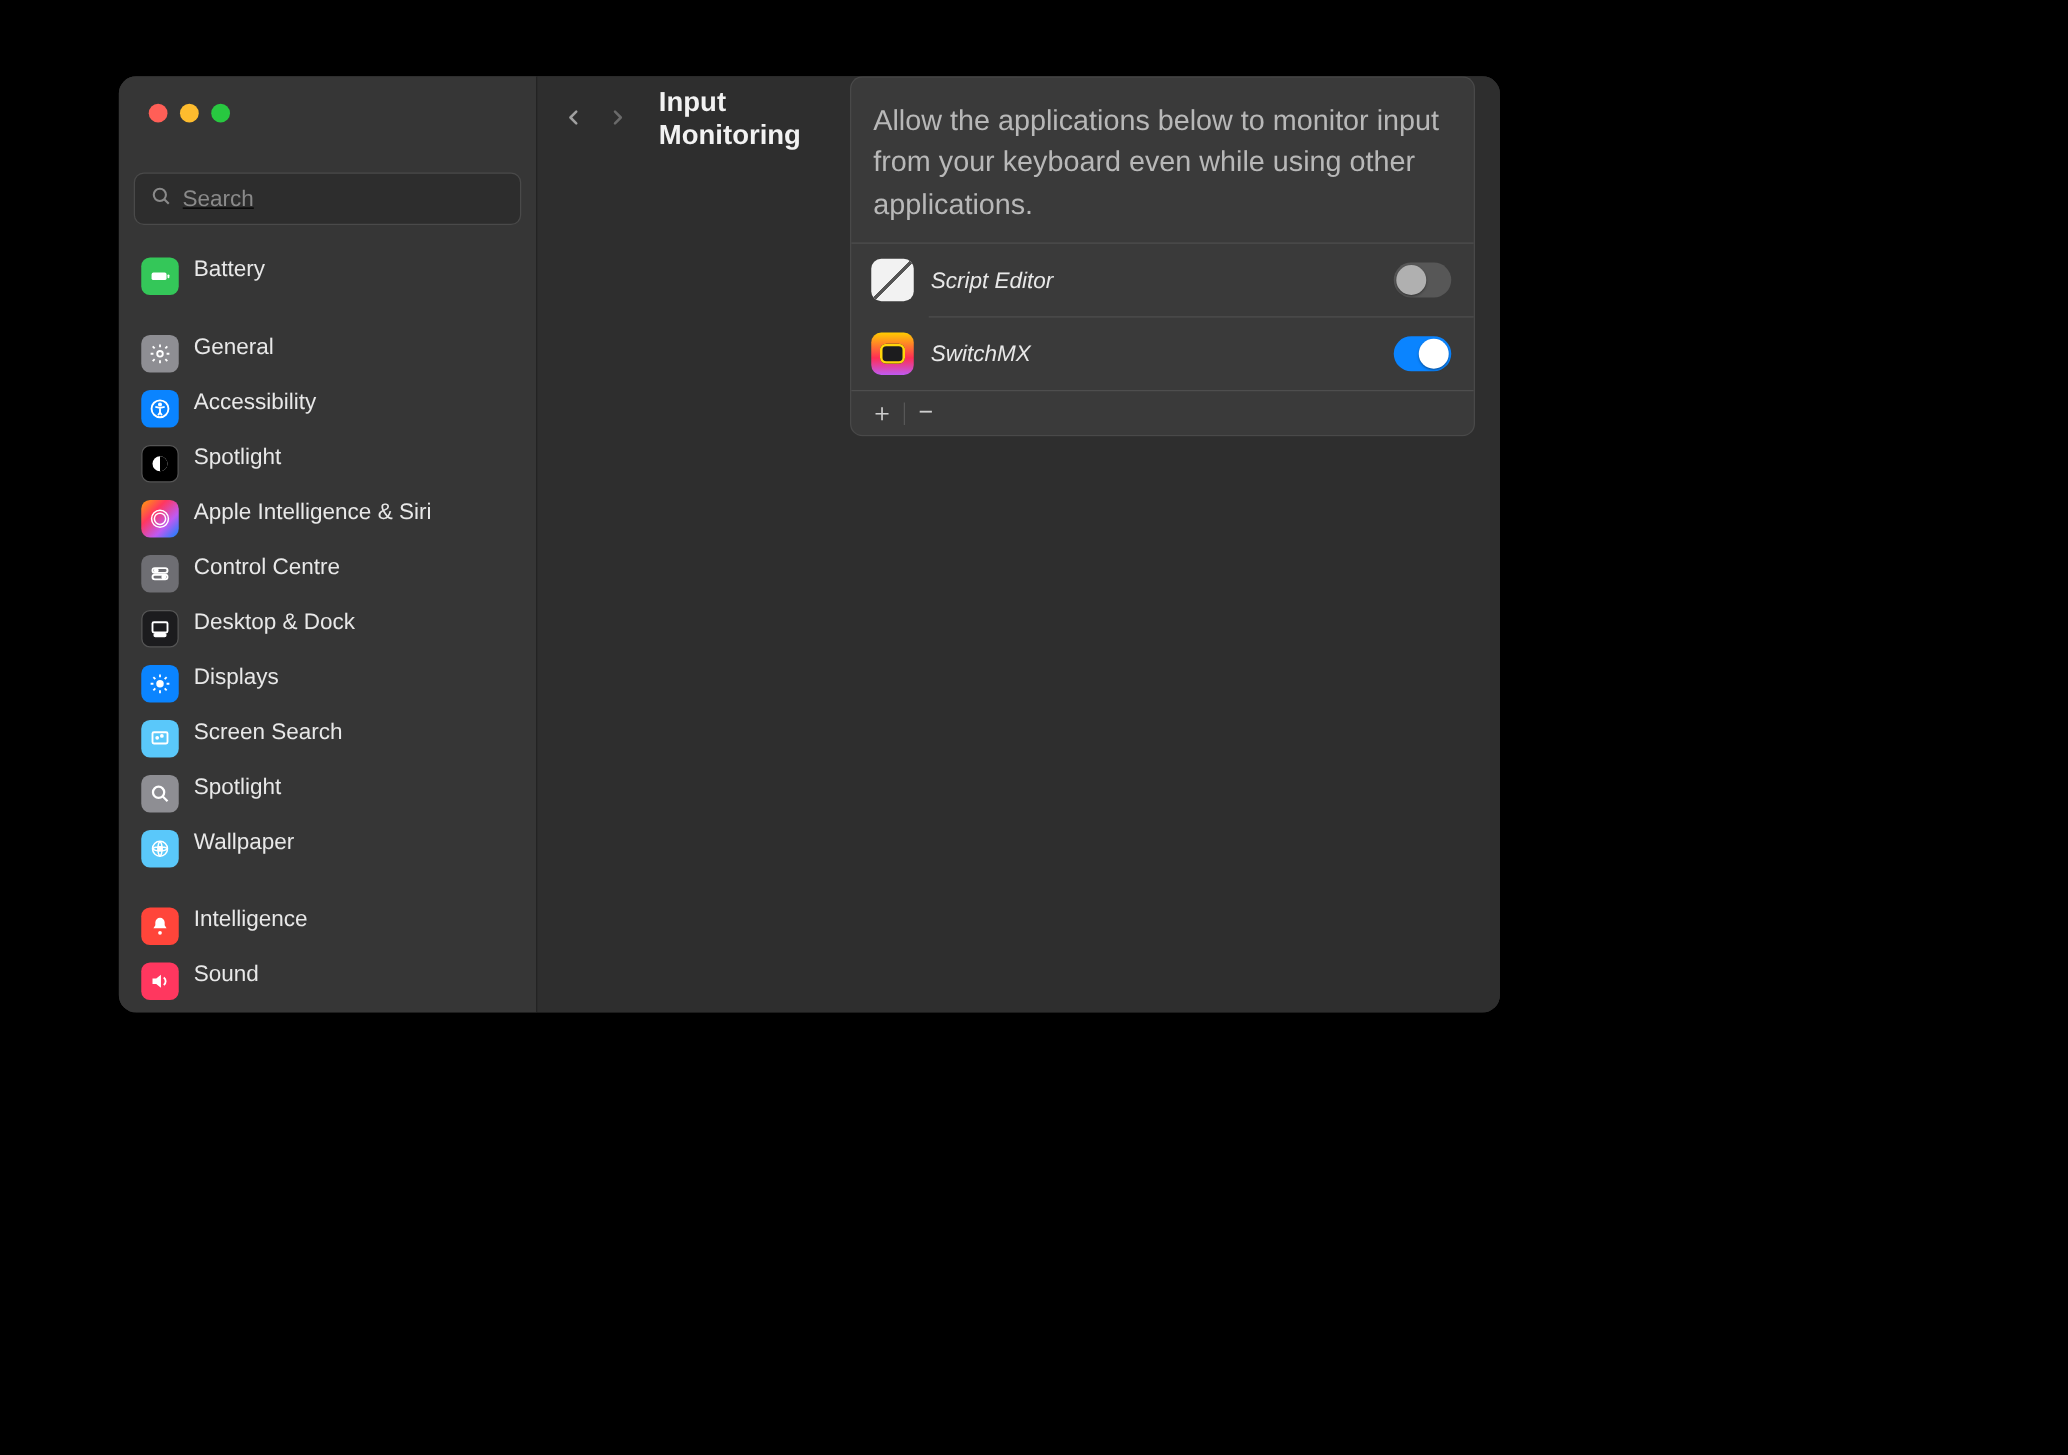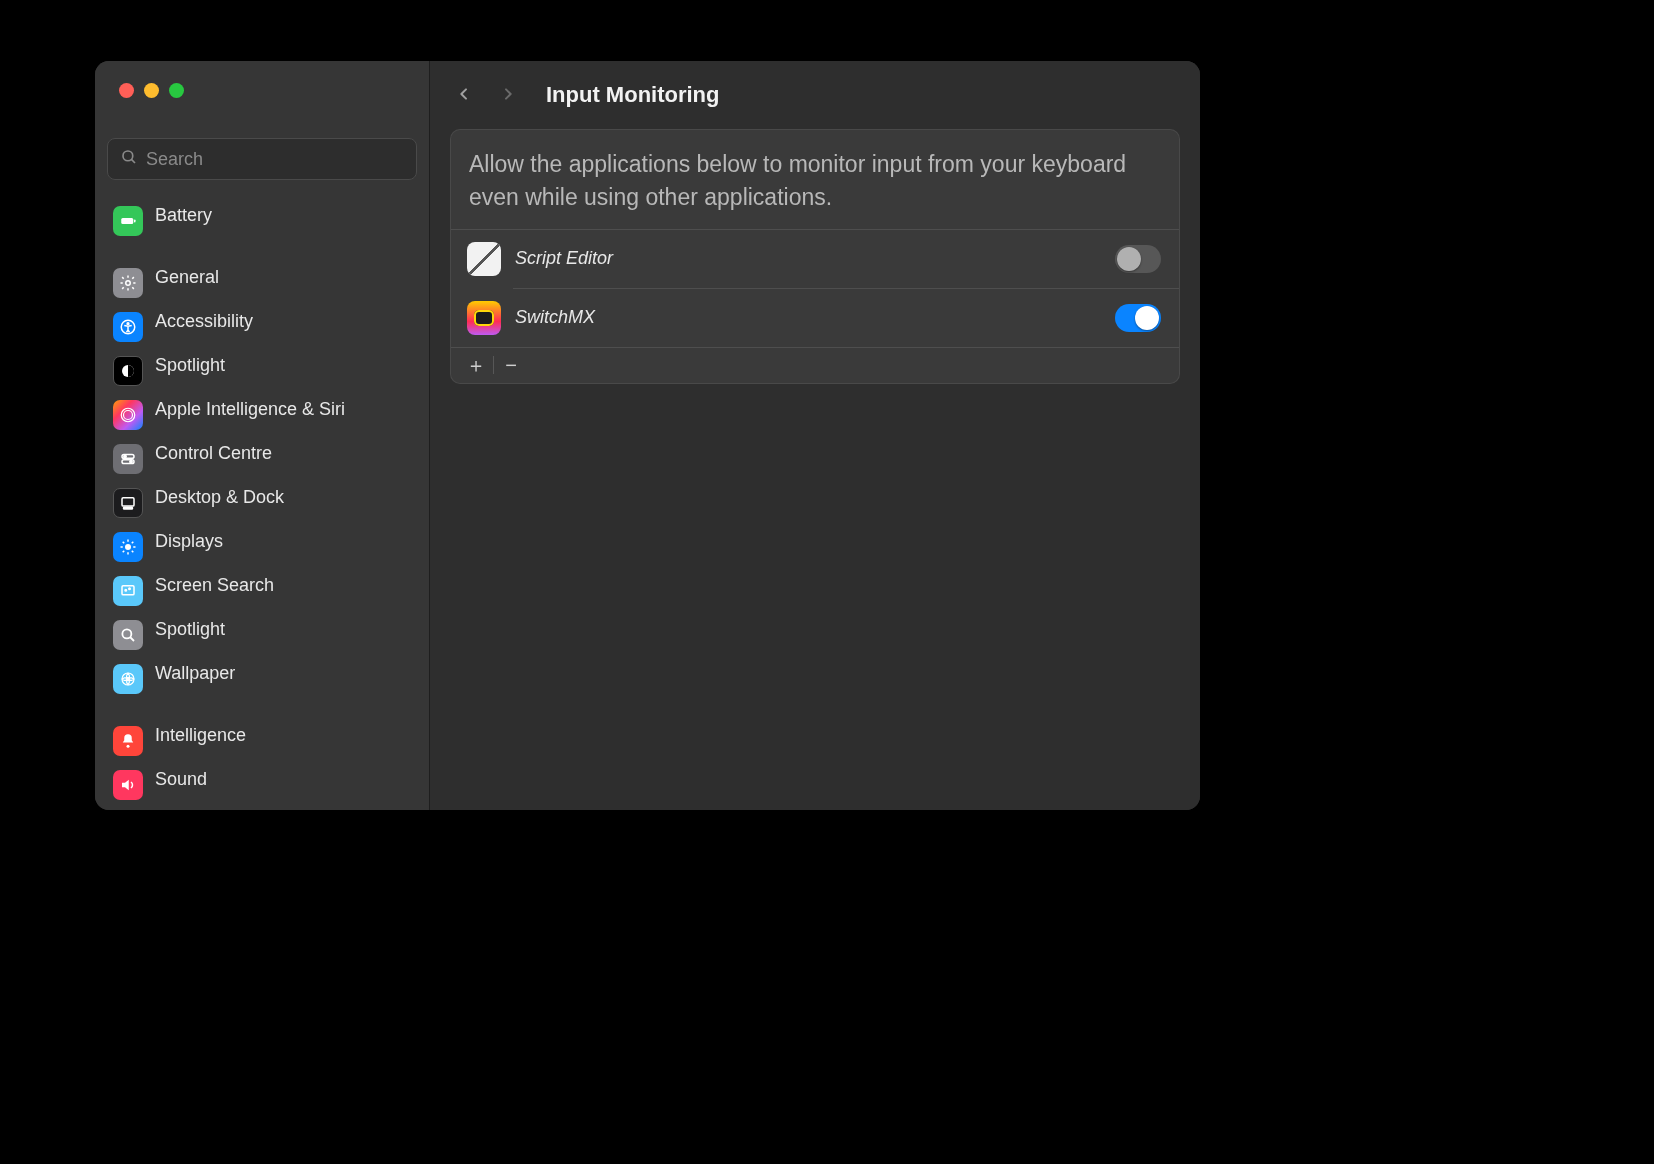--- a/index.html
+++ b/index.html
@@ -52,20 +52,21 @@
   }
   .search {
     display: flex;
     align-items: center;
     background: #2d2d2d;
     border: 1px solid #4a4a4a;
     border-radius: 8px;
     height: 42px;
     padding: 0 12px;
     gap: 8px;
+    text-decoration: underline;
   }
   .search svg { width: 18px; height: 18px; flex: none; }
   .search input {
     flex: 1;
     background: transparent;
     border: 0;
     outline: 0;
     color: #d0d0d0;
     font-size: 18px;
   }
@@ -112,21 +113,21 @@
   .bg-dblue   { background: #0a84ff; }
   .bg-lblue   { background: #5ac8fa; }
   .bg-red     { background: #ff453a; }
   .bg-pink    { background: #ff375f; }
 
   
   .content {
     flex: 1;
     background: #2e2e2e;
     display: flex;
-    flex-direction: column;
+    flex-direction: row;
   }
   .header {
     display: flex;
     align-items: center;
     height: 68px;
     padding: 0 0 0 14px;
     gap: 4px;
   }
   .header button.navbtn {
     width: 40px; height: 40px;

